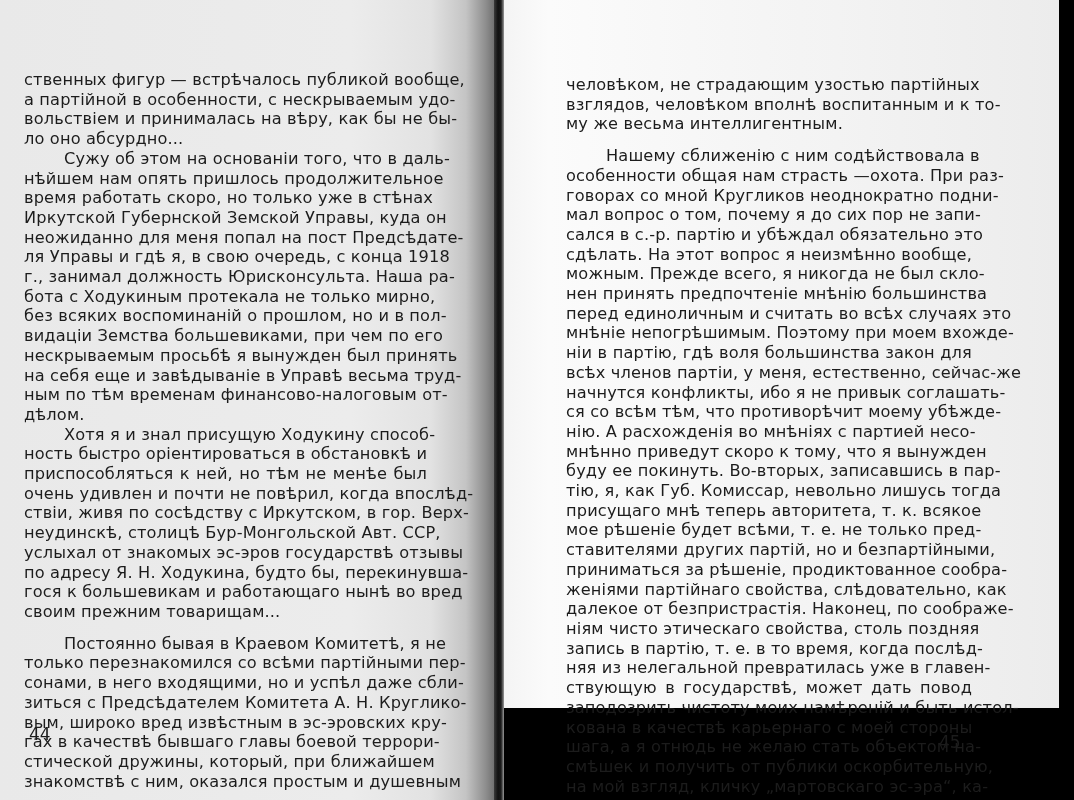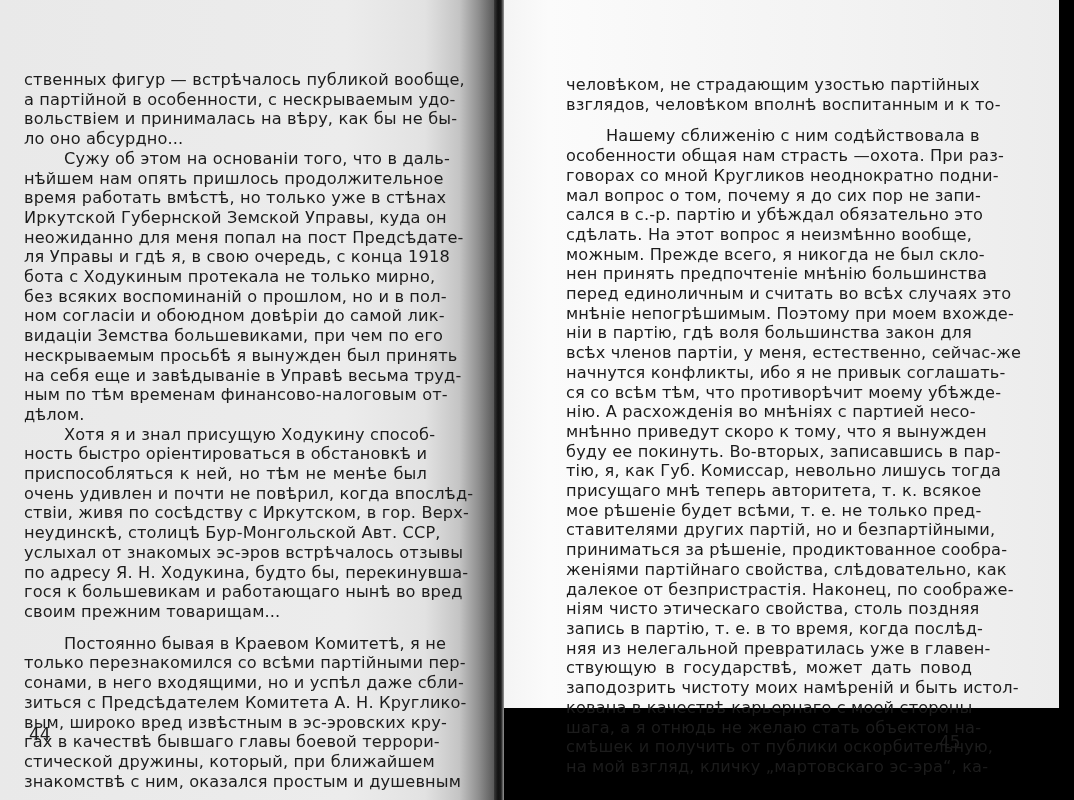--- a/index.html
+++ b/index.html
@@ -5,20 +5,21 @@
   html, body { margin: 0; padding: 0; }
   body {
     width: 1074px; height: 800px; overflow: hidden; position: relative;
     background: #000;
     font-family: "DejaVu Sans", sans-serif;
   }
   .spread { position: absolute; left: 0; top: 0; width: 1074px; height: 800px; }
   .page-left {
     position: absolute; left: 0; top: 0; width: 494px; height: 800px;
     background: linear-gradient(to right, #e9e9e9 0%, #ececec 70%, #e2e2e2 86%, #c4c4c4 93%, #8d8d8d 97%, #5a5a5a 100%);
+    padding-left: 7px;
   }
   .gutter {
     position: absolute; left: 494px; top: 0; width: 10px; height: 800px;
     background: linear-gradient(to right, #3a3a3a, #111 40%, #1a1a1a 70%, #9a9a9a 100%);
   }
   .page-right {
     position: absolute; left: 504px; top: 0; width: 555px; height: 708px;
     background: linear-gradient(to right, #f4f4f4 0%, #fbfbfb 8%, #f3f3f3 60%, #ececec 100%);
   }
   .edge-right {
@@ -51,41 +52,41 @@
     <div class="text-block left-text" id="left-text">
         <div>
           <span class="line">ственных фигур — встрѣчалось публикой вообще,</span>
           <span class="line">а партійной в особенности, с нескрываемым удо-</span>
           <span class="line">вольствіем и принималась на вѣру, как бы не бы-</span>
           <span class="line last">ло оно абсурдно...</span>
         </div>
         <div>
           <span class="line indent">Сужу об этом на основаніи того, что в даль-</span>
           <span class="line">нѣйшем нам опять пришлось продолжительное</span>
-          <span class="line">время работать вмѣстѣ, но только уже в стѣнах</span>
+          <span class="line">время работать скоро, но только уже в стѣнах</span>
           <span class="line">Иркутской Губернской Земской Управы, куда он</span>
           <span class="line">неожиданно для меня попал на пост Предсѣдате-</span>
           <span class="line">ля Управы и гдѣ я, в свою очередь, с конца 1918</span>
+          <span class="line">г., занимал должность Юрисконсульта. Наша ра-</span>
           <span class="line">бота с Ходукиным протекала не только мирно,</span>
           <span class="line">без всяких воспоминаній о прошлом, но и в пол-</span>
-          <span class="line">ном согласіи и обоюдном довѣріи до самой лик-</span>
           <span class="line">видаціи Земства большевиками, при чем по его</span>
           <span class="line">нескрываемым просьбѣ я вынужден был принять</span>
           <span class="line">на себя еще и завѣдываніе в Управѣ весьма труд-</span>
           <span class="line">ным по тѣм временам финансово-налоговым от-</span>
           <span class="line last">дѣлом.</span>
         </div>
         <div>
           <span class="line indent">Хотя я и знал присущую Ходукину способ-</span>
           <span class="line">ность быстро оріентироваться в обстановкѣ и</span>
           <span class="line">приспособляться к ней, но тѣм не менѣе был</span>
           <span class="line">очень удивлен и почти не повѣрил, когда впослѣд-</span>
           <span class="line">ствіи, живя по сосѣдству с Иркутском, в гор. Верх-</span>
           <span class="line">неудинскѣ, столицѣ Бур-Монгольской Авт. ССР,</span>
-          <span class="line">услыхал от знакомых эс-эров встрѣчалось отзывы</span>
+          <span class="line">услыхал от знакомых эс-эров государствѣ отзывы</span>
           <span class="line">по адресу Я. Н. Ходукина, будто бы, перекинувша-</span>
           <span class="line">гося к большевикам и работающаго нынѣ во вред</span>
           <span class="line last">своим прежним товарищам...</span>
         </div>
         <div class="para-gap"></div>
         <div>
           <span class="line indent">Постоянно бывая в Краевом Комитетѣ, я не</span>
           <span class="line">только перезнакомился со всѣми партійными пер-</span>
           <span class="line">сонами, в него входящими, но и успѣл даже сбли-</span>
           <span class="line">зиться с Предсѣдателем Комитета А. Н. Круглико-</span>
@@ -98,20 +99,21 @@
     <div class="page-number pn-left">44</div>
   </div>
   <div class="gutter"></div>
   <div class="page-right">
     <div class="page-number pn-right" style="left:435px;">45</div>
   </div>
   <div class="text-block right-text" id="right-text">
       <div>
         <span class="line">человѣком, не страдающим узостью партійных</span>
         <span class="line">взглядов, человѣком вполнѣ воспитанным и к то-</span>
+        <span class="line last">му же весьма интеллигентным.</span>
       </div>
       <div class="para-gap"></div>
       <div>
         <span class="line indent">Нашему сближенію с ним содѣйствовала в</span>
         <span class="line">особенности общая нам страсть —охота. При раз-</span>
         <span class="line">говорах со мной Кругликов неоднократно подни-</span>
         <span class="line">мал вопрос о том, почему я до сих пор не запи-</span>
         <span class="line">сался в с.-р. партію и убѣждал обязательно это</span>
         <span class="line">сдѣлать. На этот вопрос я неизмѣнно вообще,</span>
         <span class="line">можным. Прежде всего, я никогда не был скло-</span>

